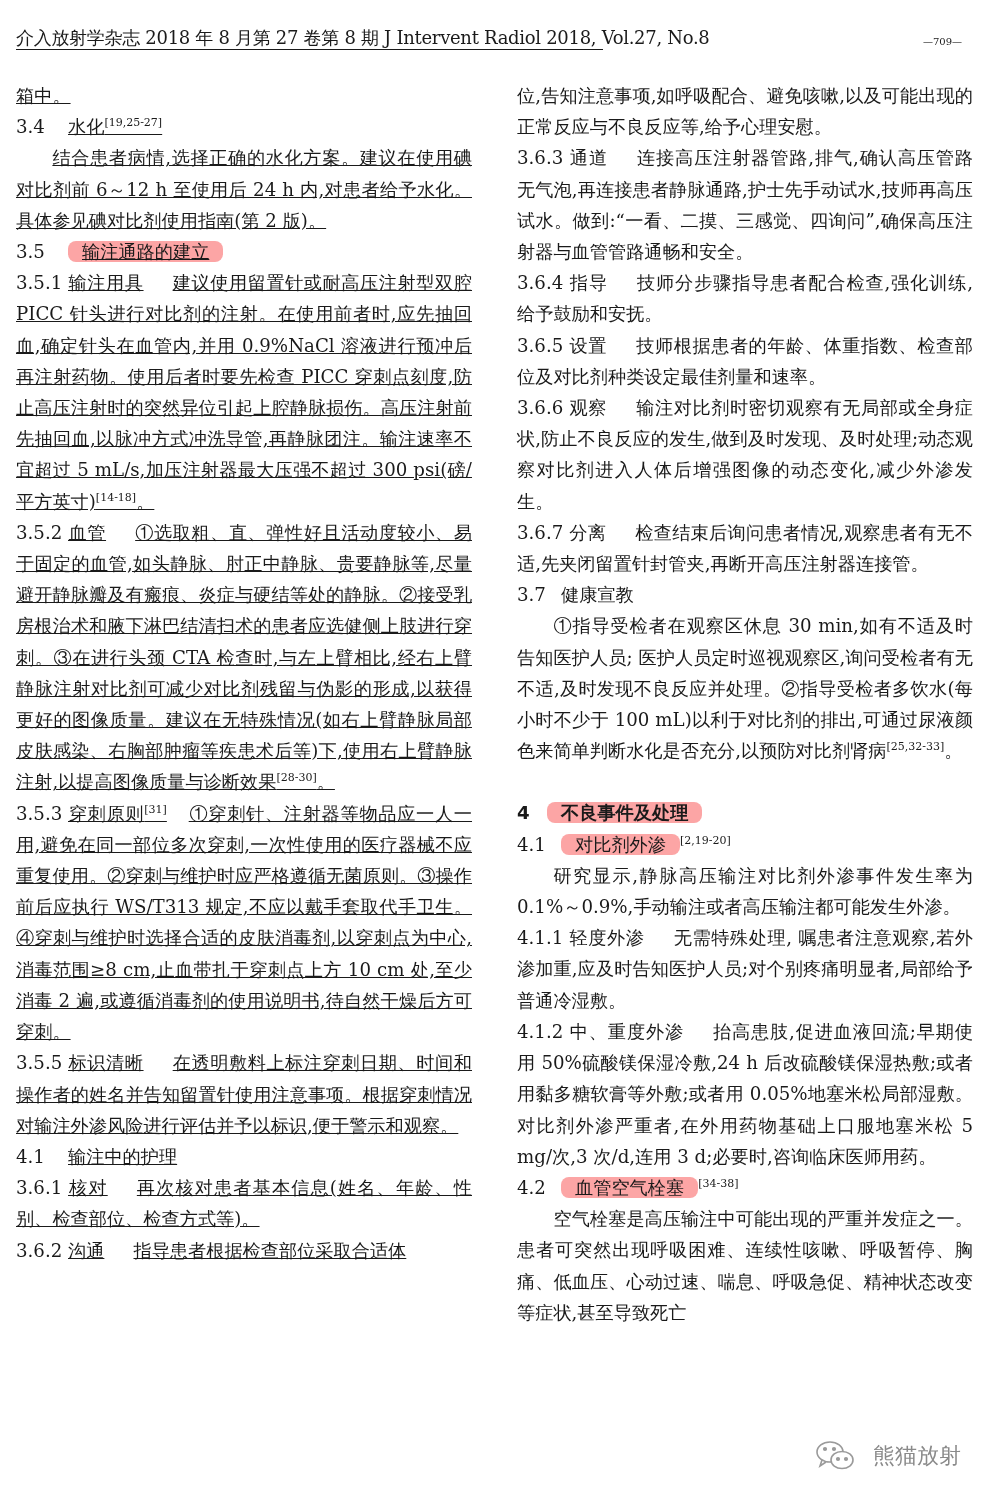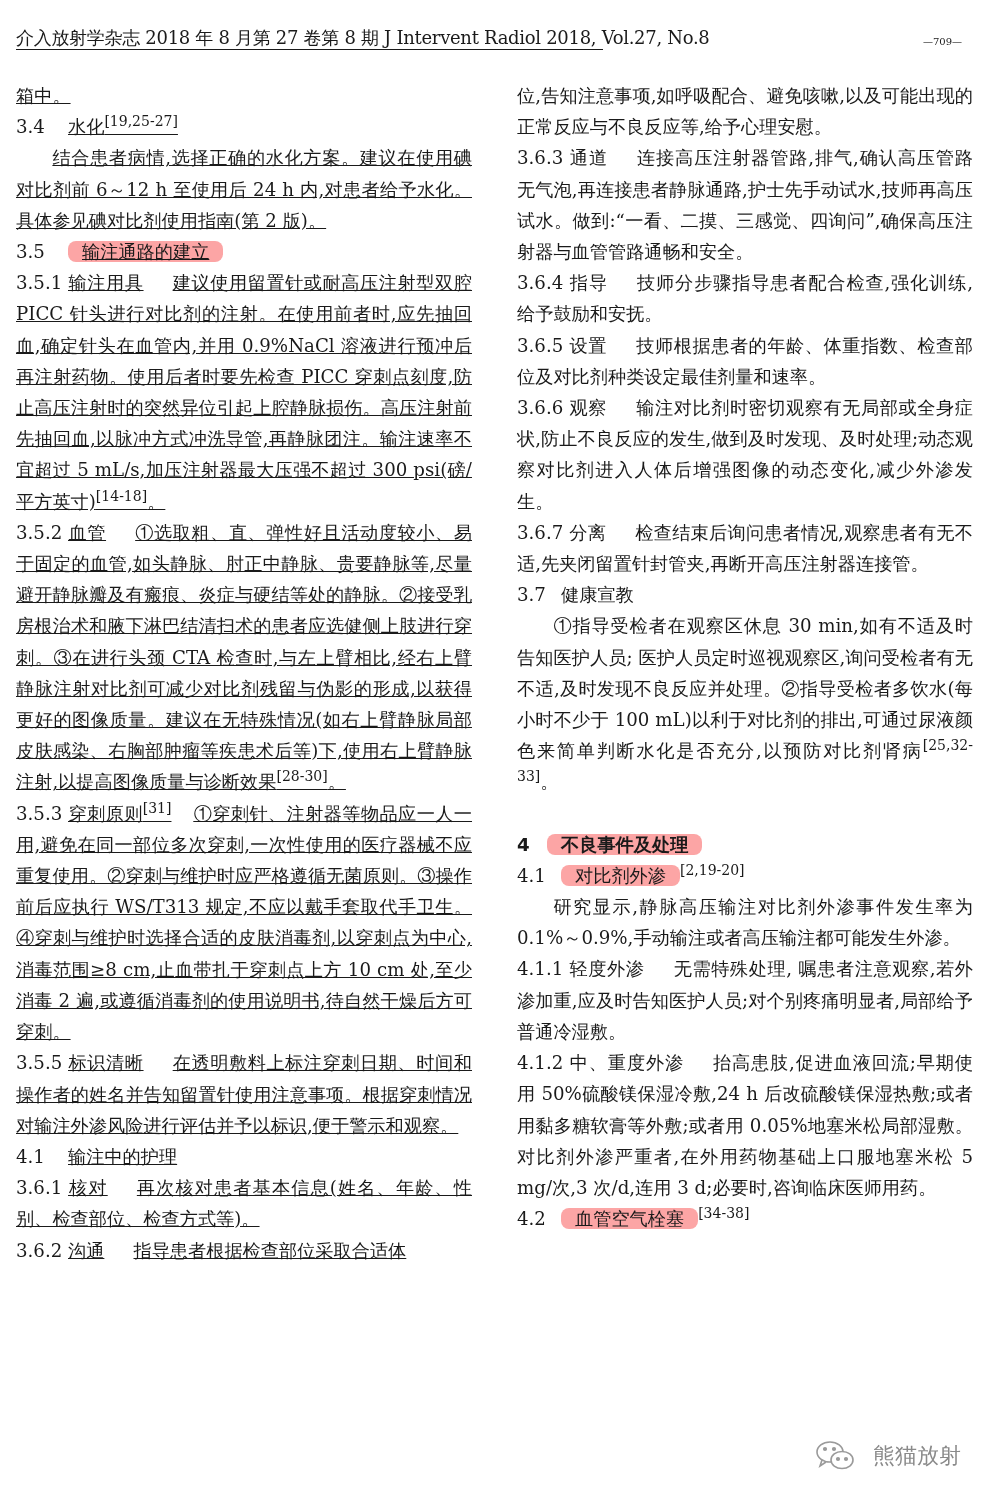--- a/index.html
+++ b/index.html
@@ -30,21 +30,21 @@
     margin: 0; white-space: nowrap;
   }
   .num { display: inline-block; min-width: 52px; }
   .num-sm { display: inline-block; min-width: 44px; }
   .num-4 { display: inline-block; min-width: 30px; font-weight: bold; }
   .lead { margin-right: 1.6em; }
   .hl {
     background: #fca5a5; border-radius: 8px; padding: 0 14px;
   }
   .bold { font-weight: bold; font-family: "DejaVu Sans", "Liberation Sans", sans-serif; }
-  sup { font-size: 14px; line-height: 0; vertical-align: 7px; }
+  sup { font-size: 11px; line-height: 0; vertical-align: 7px; }
   .gap { height: 31px; }
   .watermark {
     position: absolute; left: 814px; top: 1438px;
     display: flex; align-items: center; gap: 15px;
     color: #8a8a8a; font-family: "DejaVu Sans", sans-serif; font-size: 22px;
   }
   .watermark svg { display: block; }
 </style>
 </head>
 <body>
@@ -133,20 +133,21 @@
   <p class="para">
     <span class="num">4.1.1</span><span class="lead">轻度外渗</span><span>无需特殊处理, 嘱患者注意观察,若外渗加重,应及时告知医护人员;对个别疼痛明显者,局部给予普通冷湿敷。</span>
   </p>
   <p class="para">
     <span class="num">4.1.2</span><span class="lead">中、重度外渗</span><span>抬高患肢,促进血液回流;早期使用 50%硫酸镁保湿冷敷,24 h 后改硫酸镁保湿热敷;或者用黏多糖软膏等外敷;或者用 0.05%地塞米松局部湿敷。对比剂外渗严重者,在外用药物基础上口服地塞米松 5 mg/次,3 次/d,连用 3 d;必要时,咨询临床医师用药。</span>
   </p>
 
   <p class="h">
     <span class="num-sm">4.2</span><span class="hl">血管空气栓塞</span><sup>[34-38]</sup>
   </p>
+  <p class="para indent">空气栓塞是高压输注中可能出现的严重并发症之一。患者可突然出现呼吸困难、连续性咳嗽、呼吸暂停、胸痛、低血压、心动过速、喘息、呼吸急促、精神状态改变等症状,甚至导致死亡</p>
 </div>
 
 <div class="watermark">
   <span>
     <svg width="44" height="36" viewBox="0 0 44 36" fill="none" stroke="#9a9a9a" stroke-width="1.6">
       <ellipse cx="16" cy="14" rx="13" ry="10"></ellipse>
       <path d="M8 22 L6 28 L12 24"></path>
       <ellipse cx="28" cy="22" rx="11" ry="8.5" fill="#ffffff"></ellipse>
       <circle cx="24" cy="21" r="1.3" fill="#9a9a9a"></circle>
       <circle cx="32" cy="21" r="1.3" fill="#9a9a9a"></circle>

